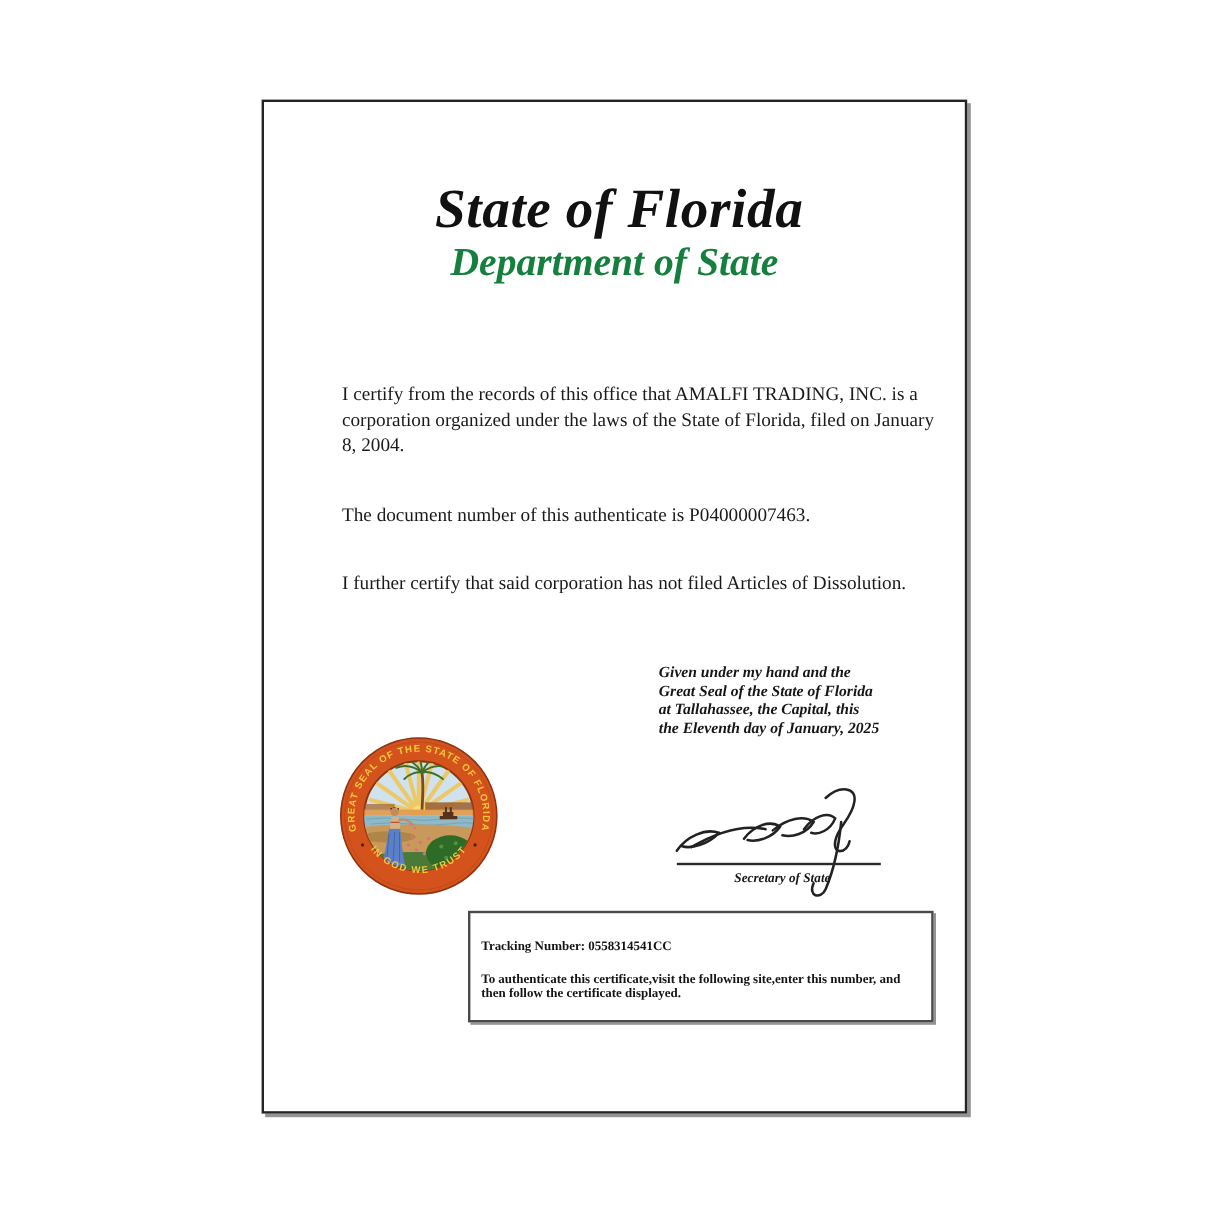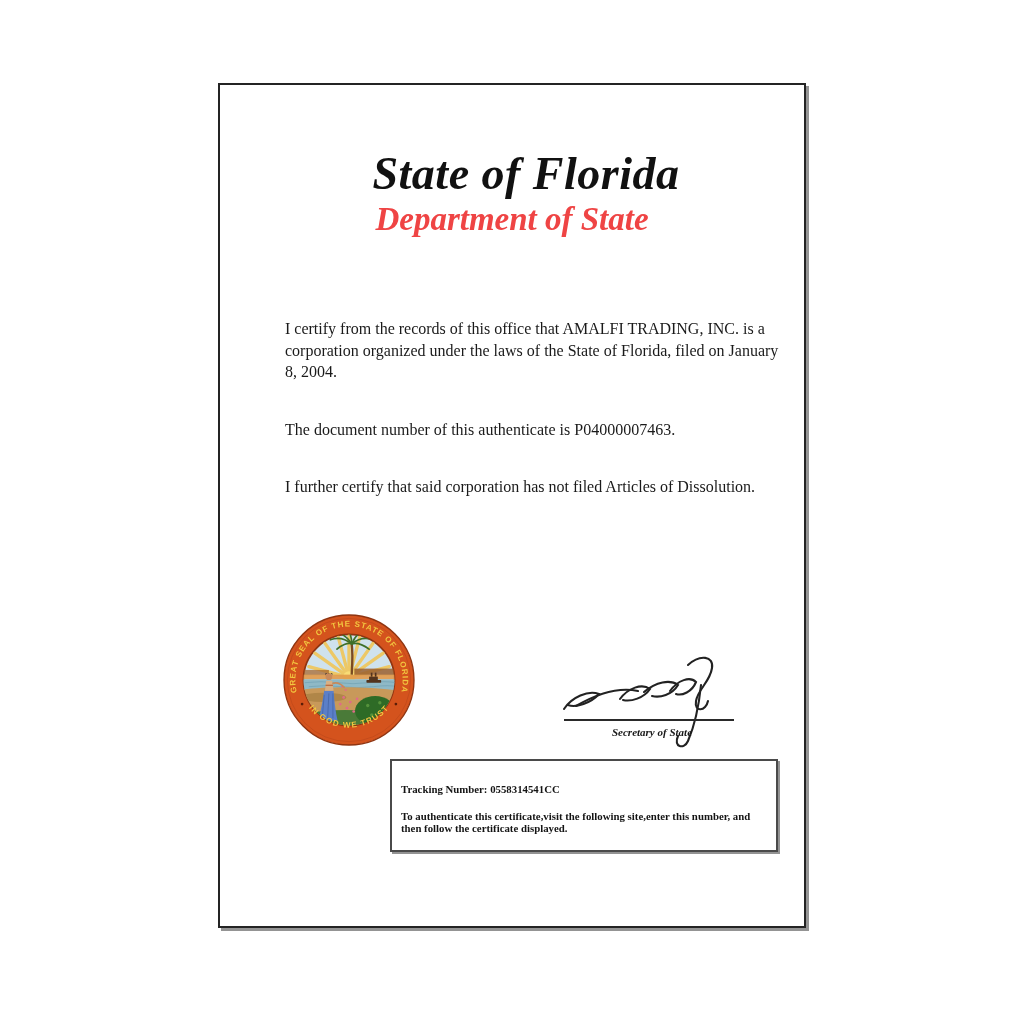--- a/index.html
+++ b/index.html
@@ -21,39 +21,39 @@
     width: 588px;
     height: 845px;
     background: #ffffff;
     border: 2px solid #242424;
     box-shadow: 3px 3px 0 rgba(60,60,60,0.55);
   }
 
   .title-main {
     position: absolute;
     top: 62px;
-    left: 14px;
+    left: 4px;
     width: 100%;
     text-align: center;
     font-weight: bold;
     font-style: italic;
     font-size: 46px;
     letter-spacing: 0.5px;
     color: #111;
   }
   .title-sub {
     position: absolute;
     top: 116px;
     left: 0;
     width: 100%;
     text-align: center;
     font-weight: bold;
     font-style: italic;
     font-size: 33px;
-    color: #ef4444;
+    color: #15803d;
   }
 
   .body-text {
     position: absolute;
     top: 197px;
     left: 65px;
     width: 495px;
     font-size: 16px;
     line-height: 21.5px;
     color: #1a1a1a;
@@ -134,20 +134,26 @@
 
     <div class="title-main">State of Florida</div>
     <div class="title-sub">Department of State</div>
 
     <div class="body-text">
       <p>I certify from the records of this office that AMALFI TRADING, INC. is a corporation organized under the laws of the State of Florida, filed on January 8, 2004.</p>
       <p>The document number of this authenticate is P04000007463.</p>
       <p>I further certify that said corporation has not filed Articles of Dissolution.</p>
     </div>
 
+    <div class="attestation">
+      <div>Given under my hand and the</div>
+      <div>Great Seal of the State of Florida</div>
+      <div>at Tallahassee, the Capital, this</div>
+      <div>the Eleventh day of January, 2025</div>
+    </div>
 
     <div class="seal">
       <svg viewBox="0 0 200 200" xmlns="http://www.w3.org/2000/svg" aria-hidden="true">
 
         <circle cx="100" cy="100" r="97" fill="#d4531d" stroke="#8f3410" stroke-width="2"></circle>
         <circle cx="100" cy="100" r="92" fill="none" stroke="#b9451a" stroke-width="1.2" opacity="0.7"></circle>
 
         <clipPath id="sealClip">
             <circle cx="100" cy="100" r="68"></circle>
           </clipPath>

